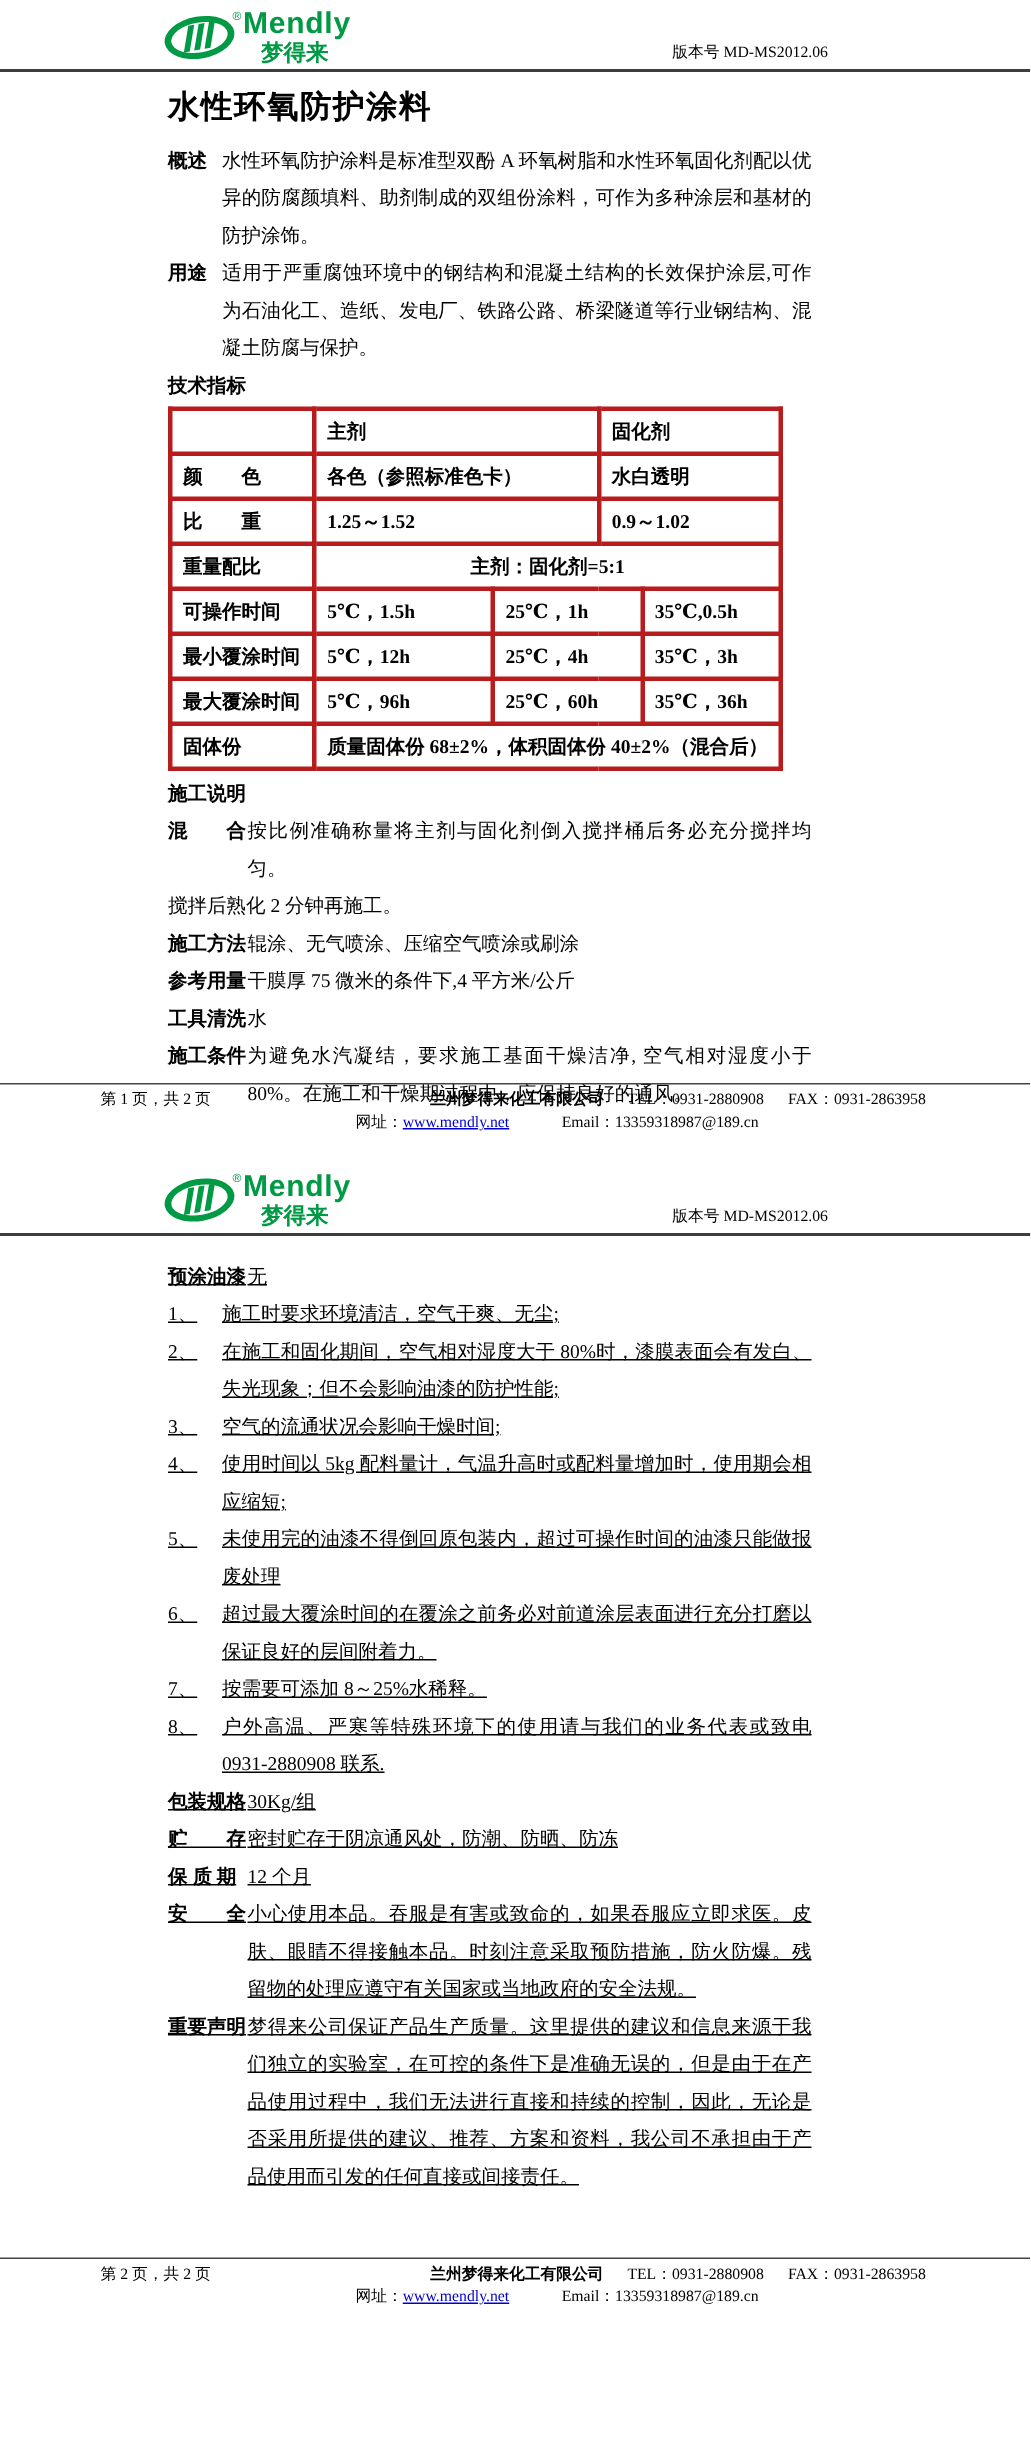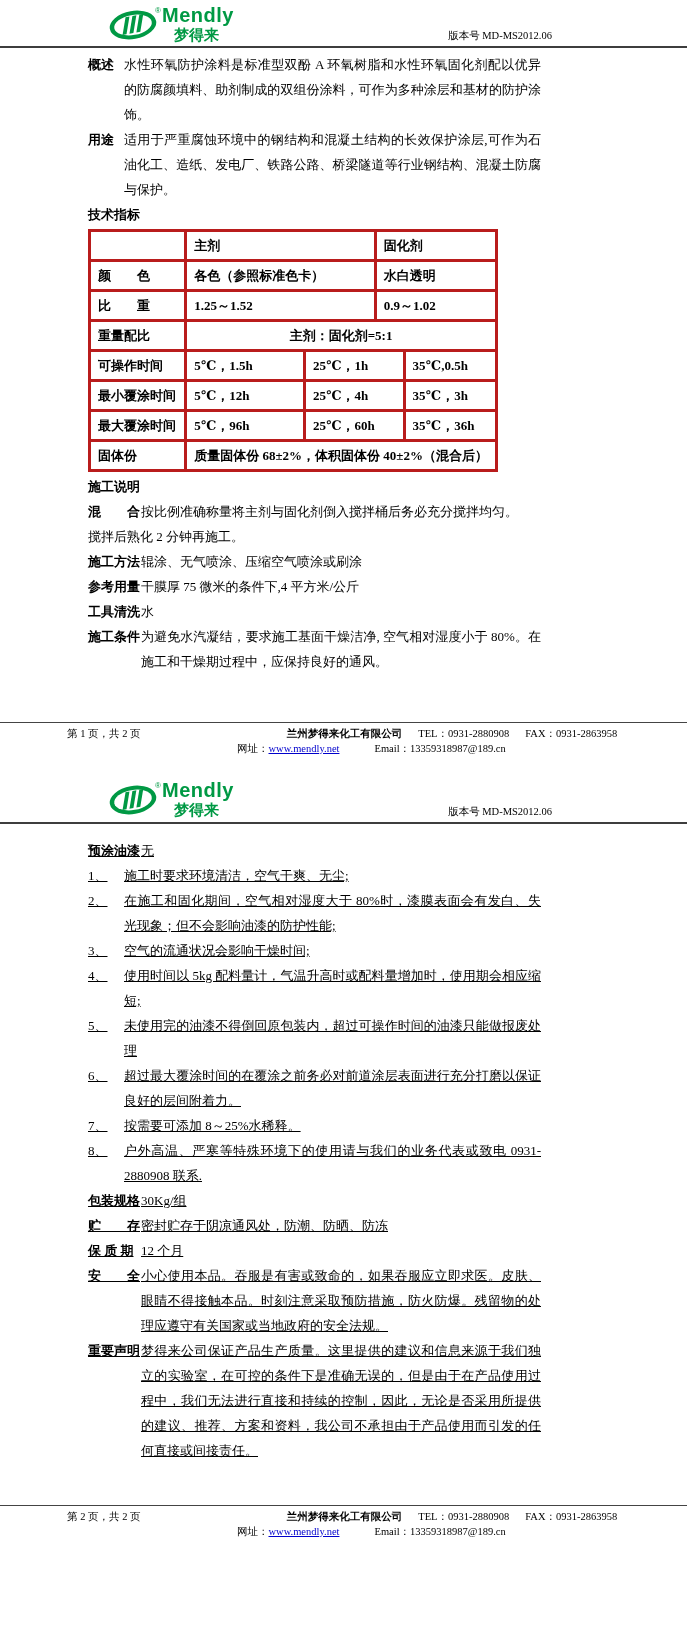--- a/index.html
+++ b/index.html
@@ -10,21 +10,21 @@
   
   .header{position:relative;height:46px;border-bottom:2px solid #3d3d3d;}
   .page2 .header{height:57px;}
   .logo{position:absolute;left:108px;top:3px;}
   .page2 .logo{top:13px;}
   .version{position:absolute;right:135px;bottom:4px;font-size:10.5px;line-height:13px;}
   
   .doc-title{margin:10px 146px 4px 112px;font-family:"Liberation Sans","DejaVu Sans",sans-serif;
              font-weight:bold;font-size:21px;line-height:28px;letter-spacing:1px;}
   
-  .content{padding:4px 146px 0 88px;font-size:13px;line-height:25px;}
+  .content{padding:4px 146px 0 112px;font-size:13px;line-height:25px;}
   .sec{display:flex;}
   .sec-label{flex:0 0 36px;font-weight:bold;}
   .sec-text{flex:1;text-align:justify;}
   .h-bold{font-weight:bold;}
   
   table.spec{border-collapse:collapse;width:410px;margin:2px 0 2px 0;font-size:13px;}
   table.spec td{border:3px solid #b91c1c;height:25px;padding:1px 7px;white-space:nowrap;font-weight:bold;}
   table.spec td.center{text-align:center;}
   
   .c-row{display:flex;}
@@ -65,20 +65,21 @@
           </g>
         </g>
         <text x="47" y="10" font-size="8" fill="#009944" font-family="Liberation Sans, sans-serif">®</text>
         <text x="54" y="19" font-size="20" font-weight="bold" fill="#009944" font-family="Liberation Sans, sans-serif" letter-spacing="0.5">Mendly</text>
         <text x="66" y="37" font-size="15" font-weight="bold" fill="#009944" font-family="DejaVu Sans, sans-serif">梦得来</text>
       </svg>
     </div>
     <div class="version">版本号 MD-MS2012.06</div>
   </div>
 
+  <div class="doc-title">水性环氧防护涂料</div>
 
   <div class="content">
 
     <div class="sec">
       <span class="sec-label">概述</span>
       <span class="sec-text">水性环氧防护涂料是标准型双酚 A 环氧树脂和水性环氧固化剂配以优异的防腐颜填料、助剂制成的双组份涂料，可作为多种涂层和基材的防护涂饰。</span>
     </div>
     <div class="sec">
       <span class="sec-label">用途</span>
       <span class="sec-text">适用于严重腐蚀环境中的钢结构和混凝土结构的长效保护涂层,可作为石油化工、造纸、发电厂、铁路公路、桥梁隧道等行业钢结构、混凝土防腐与保护。</span>

